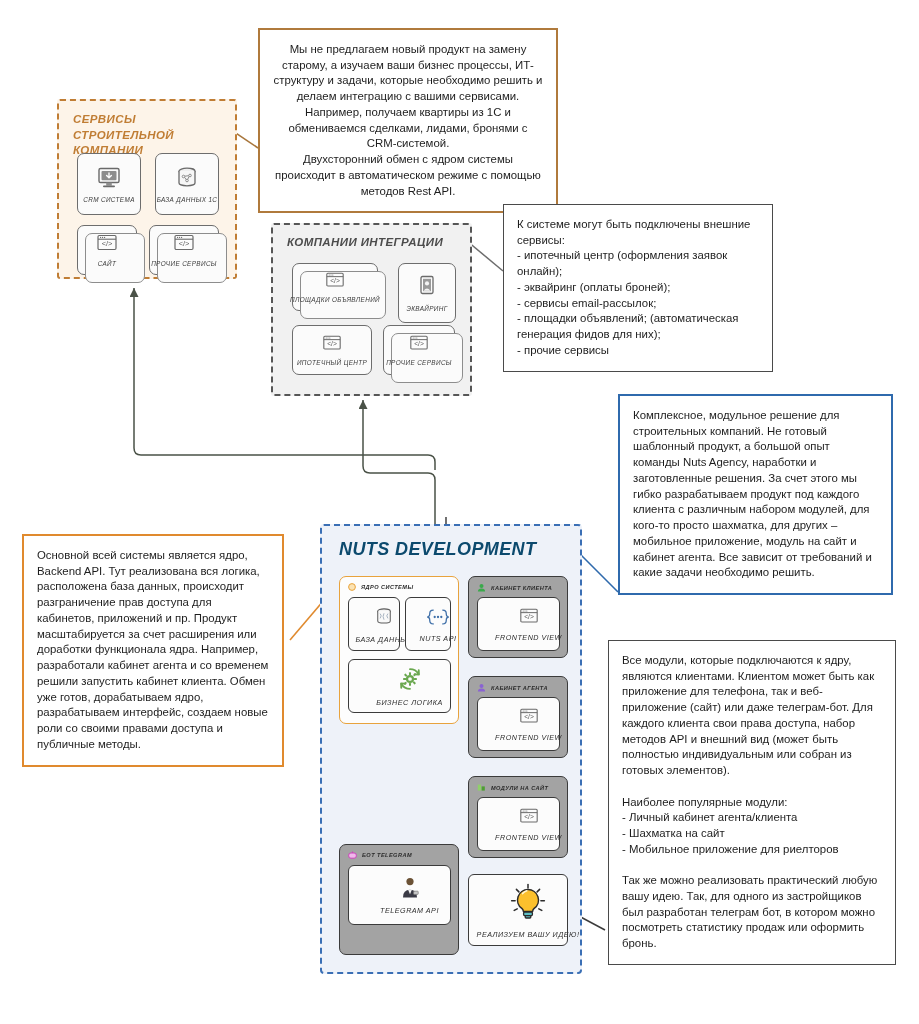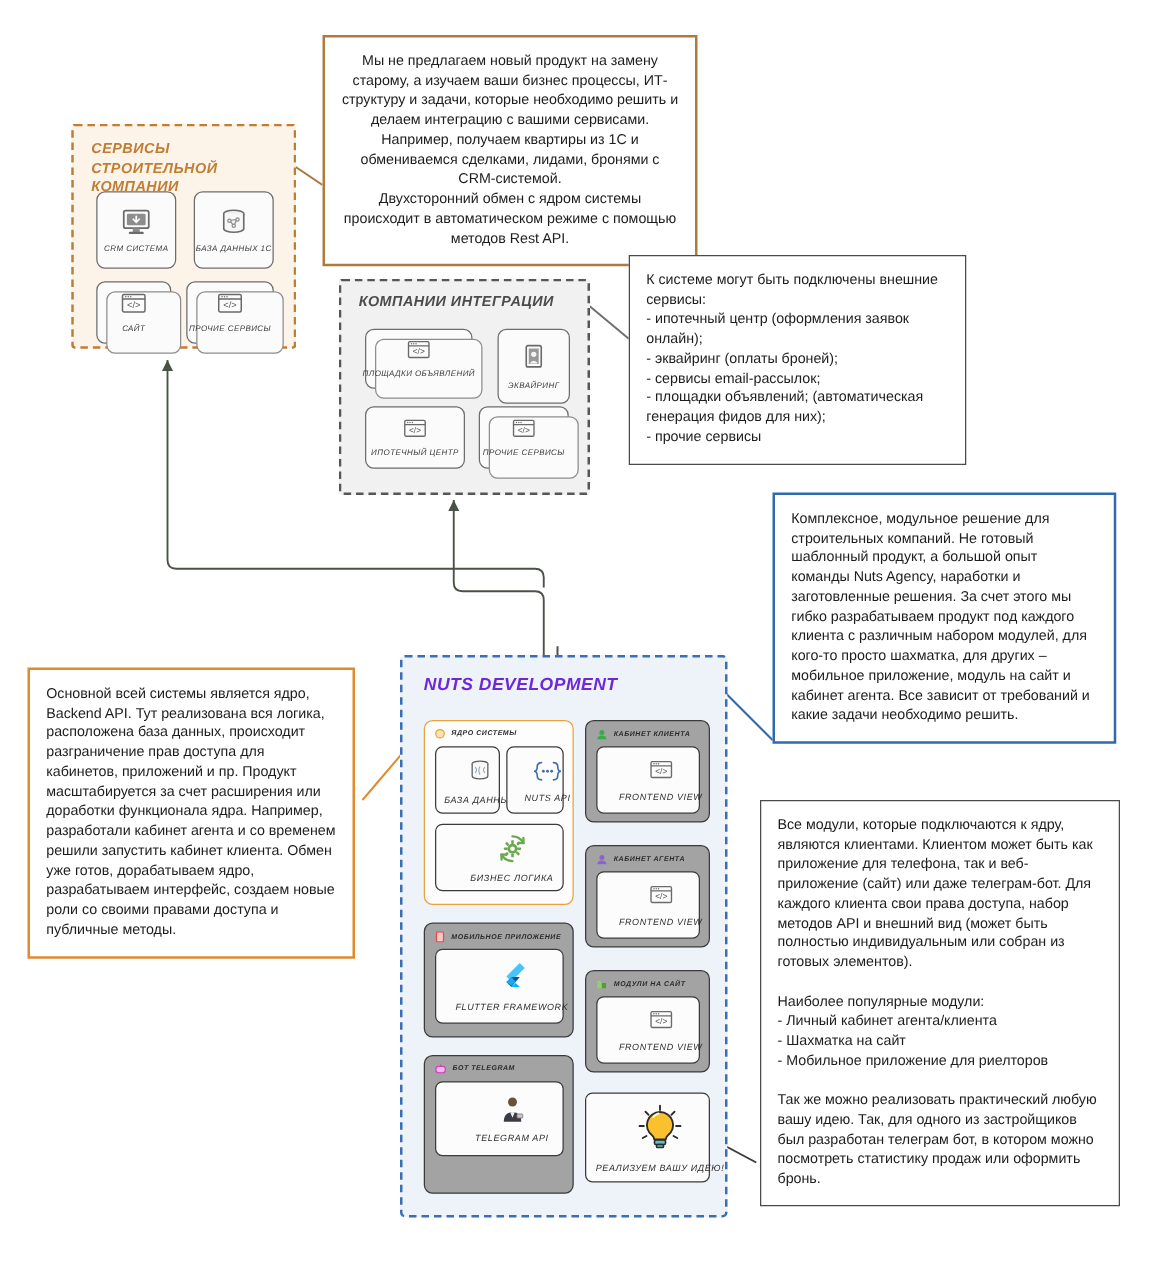--- a/index.html
+++ b/index.html
@@ -73,22 +73,22 @@
     font-size: 11.5px;
     padding: 11px 0 0 14px;
   }
 
   .grp-nuts {
     border: 2.5px dashed #3a6fb5;
     background: #eef2f9;
     border-radius: 4px;
   }
   .grp-nuts .group-title {
-    color: #6d28d9;
-    font-size: 14px;
+    color: #0c4a6e;
+    font-size: 18px;
     padding: 13px 0 0 17px;
     font-style: italic;
   }
 
   
   .card {
     position: absolute;
     background: #fbfbfb;
     border: 1.3px solid #6d6d6d;
     border-radius: 7px;
@@ -377,37 +377,20 @@
             <rect x="17.5" y="16.5" width="2.2" height="3.2" rx="0.6" transform="rotate(-45 18.6 18.1)"></rect>
             <rect x="17.5" y="8.3" width="3.2" height="2.2" rx="0.6" transform="rotate(-45 19.1 9.4)"></rect>
             <rect x="7.3" y="17.5" width="3.2" height="2.2" rx="0.6" transform="rotate(-45 8.9 18.6)"></rect>
           </g>
           <circle cx="14" cy="14" r="2" fill="#fcfcfc"></circle>
         </svg>
         <div class="cap">БИЗНЕС ЛОГИКА</div>
       </div>
     </div>
 
-    <div class="mpanel" style="left:17px; top:212px; width:120px; height:92px;">
-      <div class="mhead">
-        <svg class="bullet" width="8" height="9" viewBox="0 0 8 9">
-          <rect x="1.2" y="0.5" width="5.6" height="8" rx="1" fill="#f6c9c9" stroke="#e24b4b" stroke-width="1"></rect>
-        </svg>
-        <span>МОБИЛЬНОЕ ПРИЛОЖЕНИЕ</span>
-      </div>
-      <div class="inner" style="left:8px; top:20px; width:103px; height:60px;">
-        <svg class="ico" width="24" height="26" viewBox="0 0 24 26">
-          <path d="M17.8 1.4 L7.1 12.1 L11.1 16.1 L21.8 5.4 Z" fill="#47c5fb"></path>
-          <path d="M17.8 12.6 L11.1 12.6 L7.1 16.6 L11.1 20.6 Z" fill="#00569e"></path>
-          <path d="M11.1 20.6 L17.8 20.6 L14.5 17.3 Z" fill="#00b5f8"></path>
-          <path d="M7.1 16.6 L11.1 12.6 L14.5 16.1 L11.1 19.6 Z" fill="#27b5f6" opacity="0.85"></path>
-        </svg>
-        <div class="cap">FLUTTER FRAMEWORK</div>
-      </div>
-    </div>
 
     <div class="mpanel" style="left:17px; top:318px; width:120px; height:111px;">
       <div class="mhead">
         <svg class="bullet" width="9" height="8" viewBox="0 0 9 8">
           <rect x="0.7" y="2" width="7.6" height="5.2" rx="2.2" fill="#f0b8ea" stroke="#cc44bb" stroke-width="1"></rect>
           <path d="M4.5 2 L4.5 0.5" stroke="#cc44bb" stroke-width="1"></path>
         </svg>
         <span>БОТ TELEGRAM</span>
       </div>
       <div class="inner" style="left:8px; top:20px; width:103px; height:60px;">

